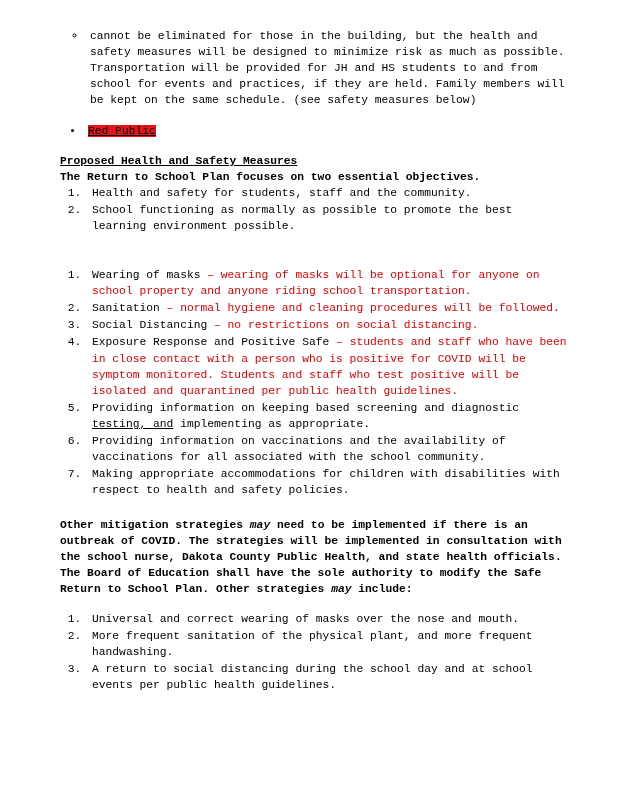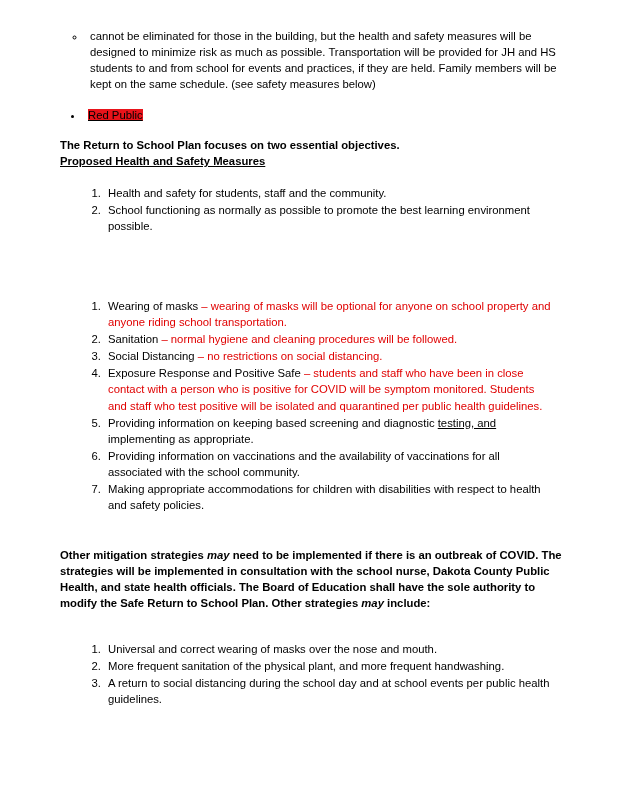--- a/index.html
+++ b/index.html
@@ -15,38 +15,38 @@
   }
   #page {
     position: relative;
     width: 624px;
     height: 804px;
     background: #ffffff;
     box-sizing: border-box;
     padding: 28px 52px 0 60px;
   }
   .doc {
-    font-family: Liberation Sans, sans-serif;
+    font-family: Liberation Mono, monospace;
     font-size: 11.3px;
     line-height: 1.42;
     color: #000;
   }
   
   ul.level1 {
     list-style: disc;
     margin: 0;
     padding-left: 24px;
   }
   ul.level2 {
     list-style: circle;
     margin: 0;
     padding-left: 26px;
   }
   ol.numbered {
-    margin: 16px;
+    margin: 0;
     padding-left: 28px;
   }
   ol.numbered > li {
     margin-bottom: 1px;
   }
   ul.level2 > li {
     margin-bottom: 1px;
   }
   li { padding-left: 4px; }
   .para { margin: 0; }
@@ -82,22 +82,22 @@
     <div class="spacer-md"></div>
 
     <ul class="level1">
       <li>
         <span class="hl-red">Red Public</span>
       </li>
     </ul>
 
     <div class="spacer-md"></div>
 
+    <p class="para heading-ul">Proposed Health and Safety Measures</p>
     <p class="para bold">The Return to School Plan focuses on two essential objectives.</p>
-    <p class="para heading-ul">Proposed Health and Safety Measures</p>
 
     <ol class="numbered">
       <li>
         <span>Health and safety for students, staff and the community.</span>
       </li>
       <li>
         <span>School functioning as normally as possible to promote the best learning environment possible.</span>
       </li>
     </ol>
 

